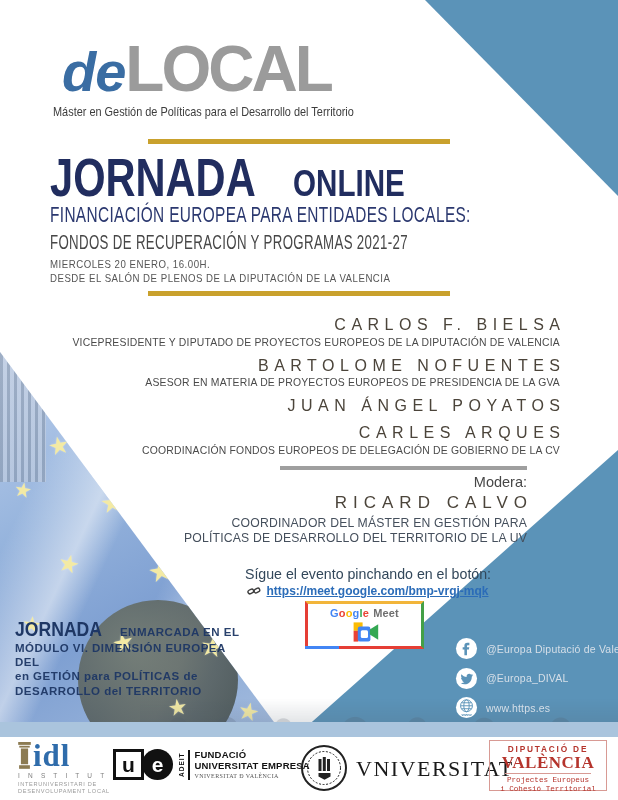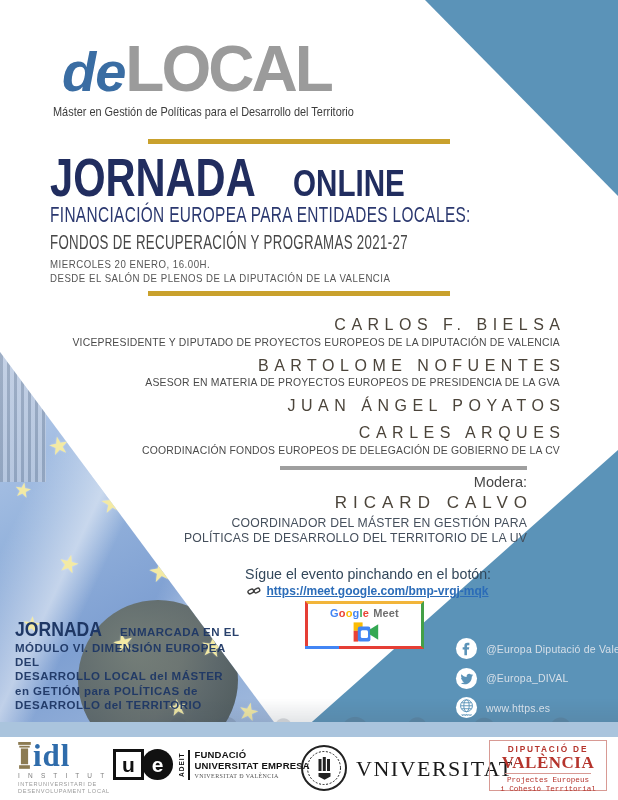--- a/index.html
+++ b/index.html
@@ -210,21 +210,20 @@
       </svg>
     </div>
   </div>
 
   <div class="framing">
     <div class="framing-first">
       <span class="framing-strong">JORNADA</span>
       <span class="framing-line">ENMARCADA EN EL</span>
     </div>
     <div class="framing-line">MÓDULO VI. DIMENSIÓN EUROPEA DEL</div>
-    <div class="framing-line">DESARROLLO LOCAL del MÁSTER</div>
     <div class="framing-line">en GETIÓN para POLÍTICAS de</div>
     <div class="framing-line">DESARROLLO del TERRITORIO</div>
   </div>
 
   <div class="social">
     <div class="social-row">
       <svg class="social-ico" viewBox="0 0 24 24">
         <circle cx="12" cy="12" r="11" fill="#ffffff"></circle>
         <path d="M13.2 8.6h1.8V6h-2.1c-2.1 0-3.1 1.3-3.1 3.1v1.5H8v2.5h1.8V19h2.7v-5.9h2l.4-2.5h-2.4V9.4c0-.5.2-.8.7-.8z" fill="#5b93b8"></path>
       </svg>

